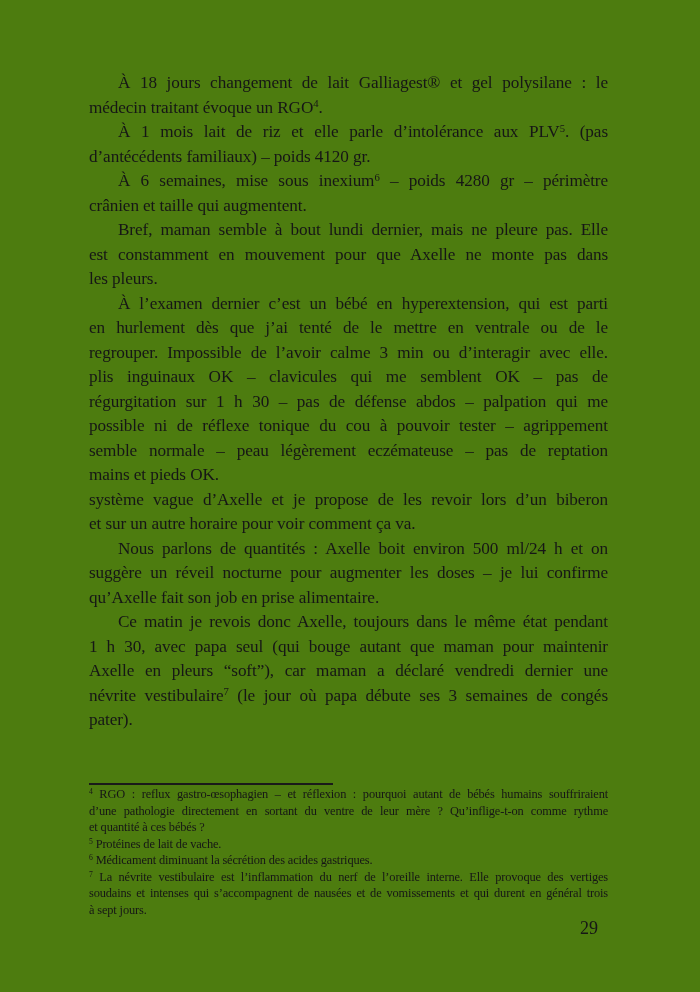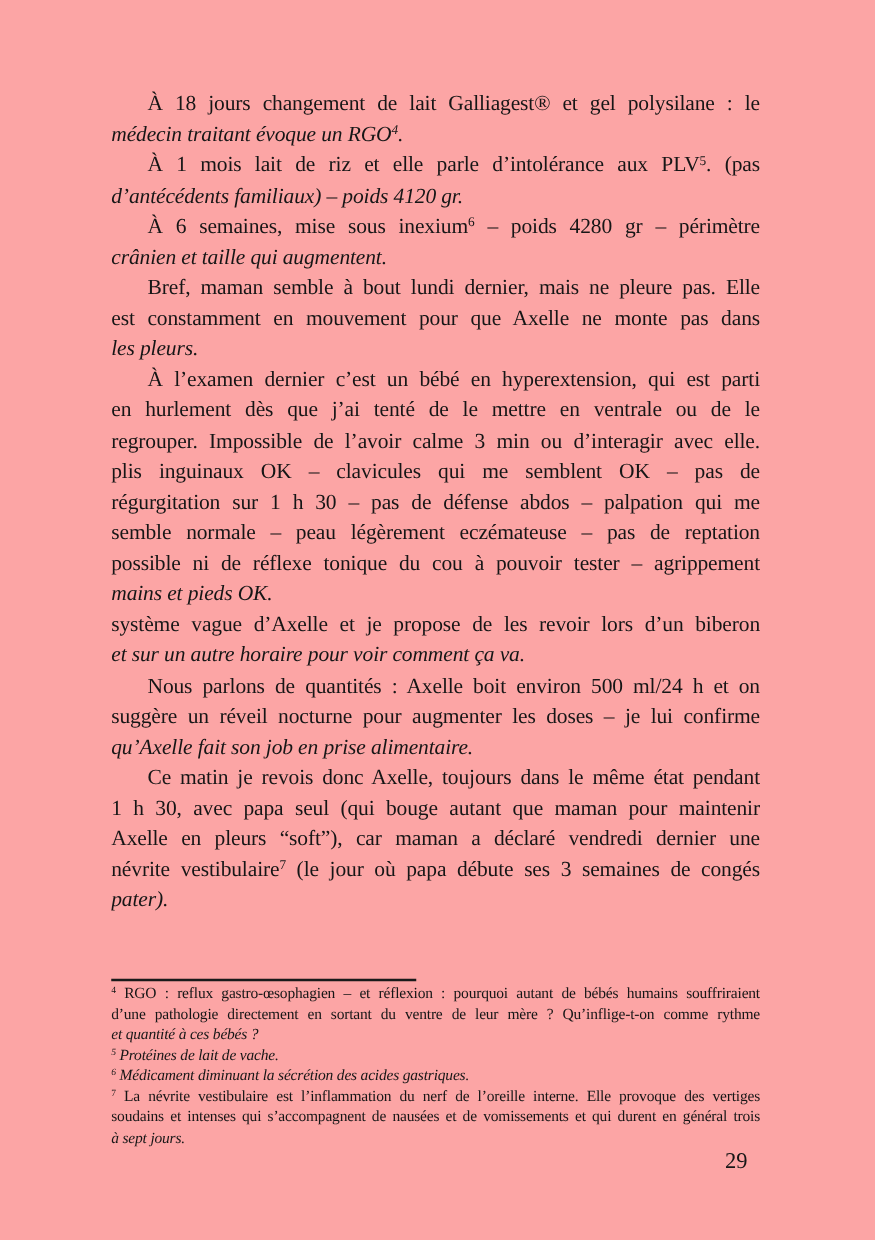--- a/index.html
+++ b/index.html
@@ -5,21 +5,21 @@
 <style>
   html, body {
     margin: 0;
     padding: 0;
     background: #ffffff;
   }
   .page {
     position: relative;
     width: 700px;
     height: 992px;
-    background: #fca5a5;
+    background: #4d7c0f;
     overflow: hidden;
     font-family: "Liberation Serif", "DejaVu Serif", serif;
     color: #161616;
   }
   .body-text {
     position: absolute;
     left: 89px;
     top: 71px;
     width: 519px;
     font-size: 17.2px;
@@ -31,21 +31,20 @@
     text-align-last: justify;
     letter-spacing: -0.1px;
     overflow: hidden;
     white-space: normal;
   }
   .body-text .line.first {
     text-indent: 29px;
   }
   .line.end {
     text-align-last: left;
-    font-style: italic;
   }
   sup {
     font-size: 0.62em;
     line-height: 0;
     vertical-align: baseline;
     position: relative;
     top: -0.5em;
   }
   .fn-rule {
     position: absolute;
@@ -103,22 +102,22 @@
         <div class="line first">Bref, maman semble à bout lundi dernier, mais ne pleure pas. Elle</div>
         <div class="line">est constamment en mouvement pour que Axelle ne monte pas dans</div>
         <div class="line end">les pleurs.</div>
       </div>
       <div>
         <div class="line first">À l’examen dernier c’est un bébé en hyperextension, qui est parti</div>
         <div class="line">en hurlement dès que j’ai tenté de le mettre en ventrale ou de le</div>
         <div class="line">regrouper. Impossible de l’avoir calme 3 min ou d’interagir avec elle.</div>
         <div class="line">plis inguinaux OK – clavicules qui me semblent OK – pas de</div>
         <div class="line">régurgitation sur 1 h 30 – pas de défense abdos – palpation qui me</div>
+        <div class="line">possible ni de réflexe tonique du cou à pouvoir tester – agrippement</div>
         <div class="line">semble normale – peau légèrement eczémateuse – pas de reptation</div>
-        <div class="line">possible ni de réflexe tonique du cou à pouvoir tester – agrippement</div>
         <div class="line end">mains et pieds OK.</div>
       </div>
       <div>
         <div class="line">système vague d’Axelle et je propose de les revoir lors d’un biberon</div>
         <div class="line end">et sur un autre horaire pour voir comment ça va.</div>
       </div>
       <div>
         <div class="line first">Nous parlons de quantités : Axelle boit environ 500 ml/24 h et on</div>
         <div class="line">suggère un réveil nocturne pour augmenter les doses – je lui confirme</div>
         <div class="line end">qu’Axelle fait son job en prise alimentaire.</div>

